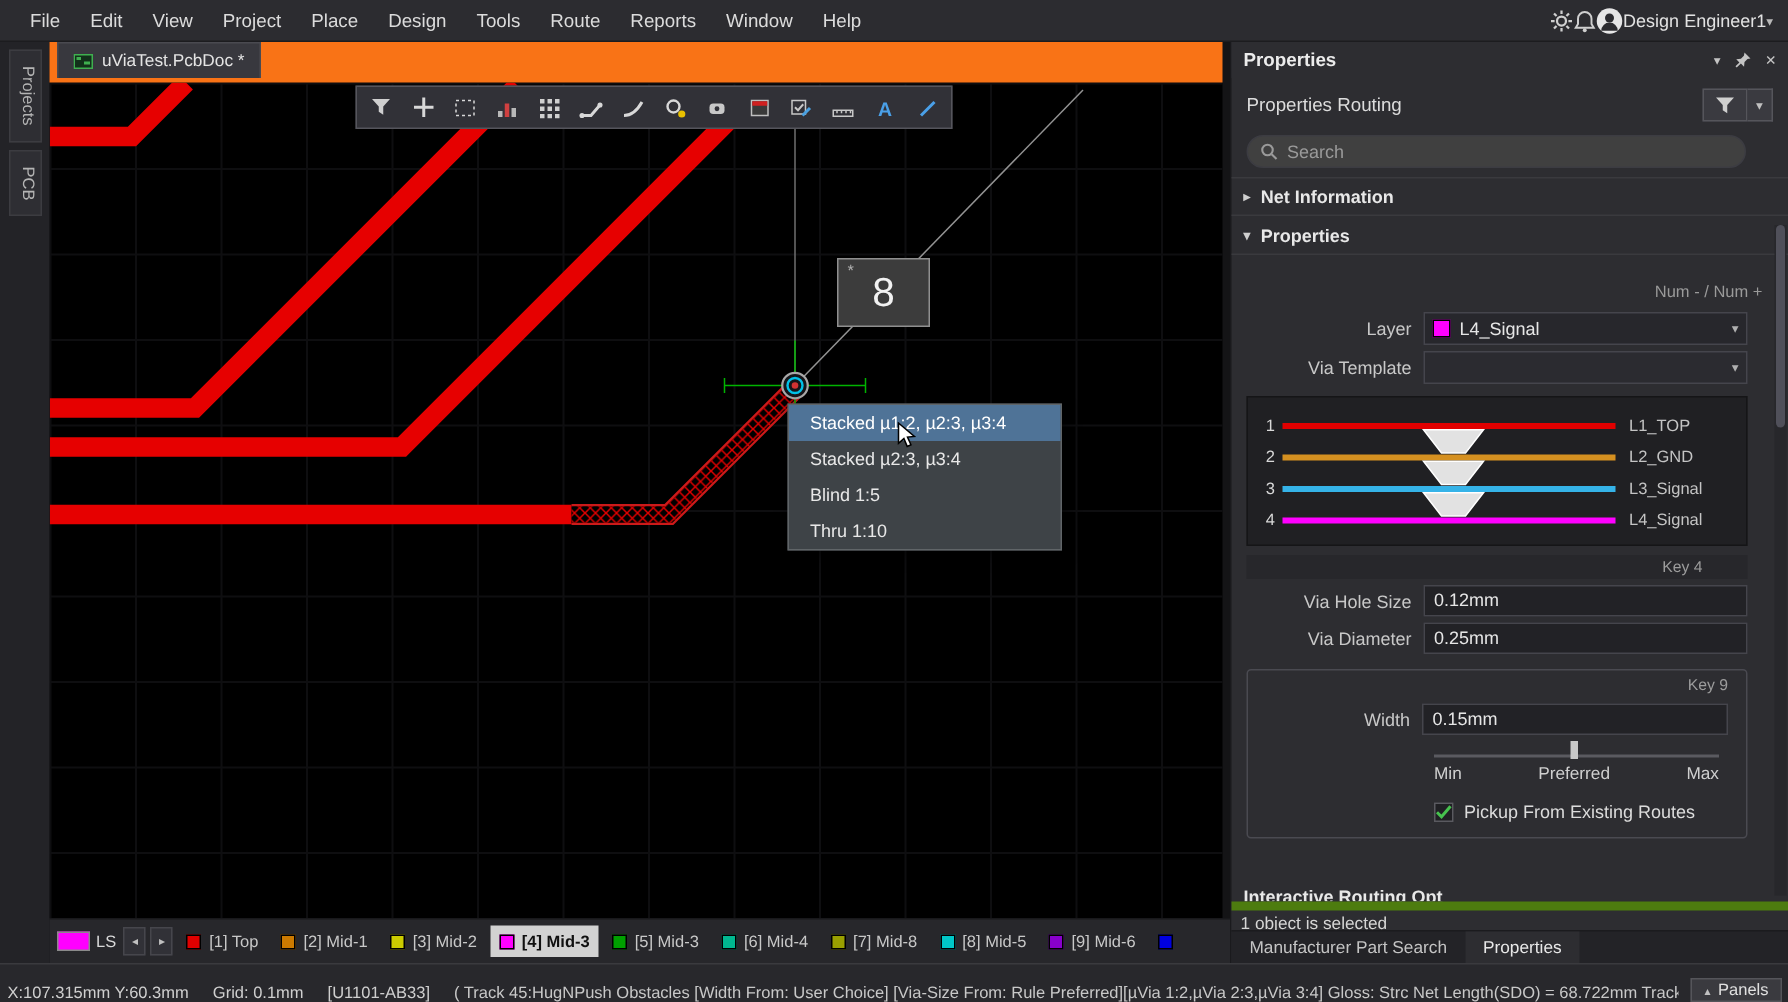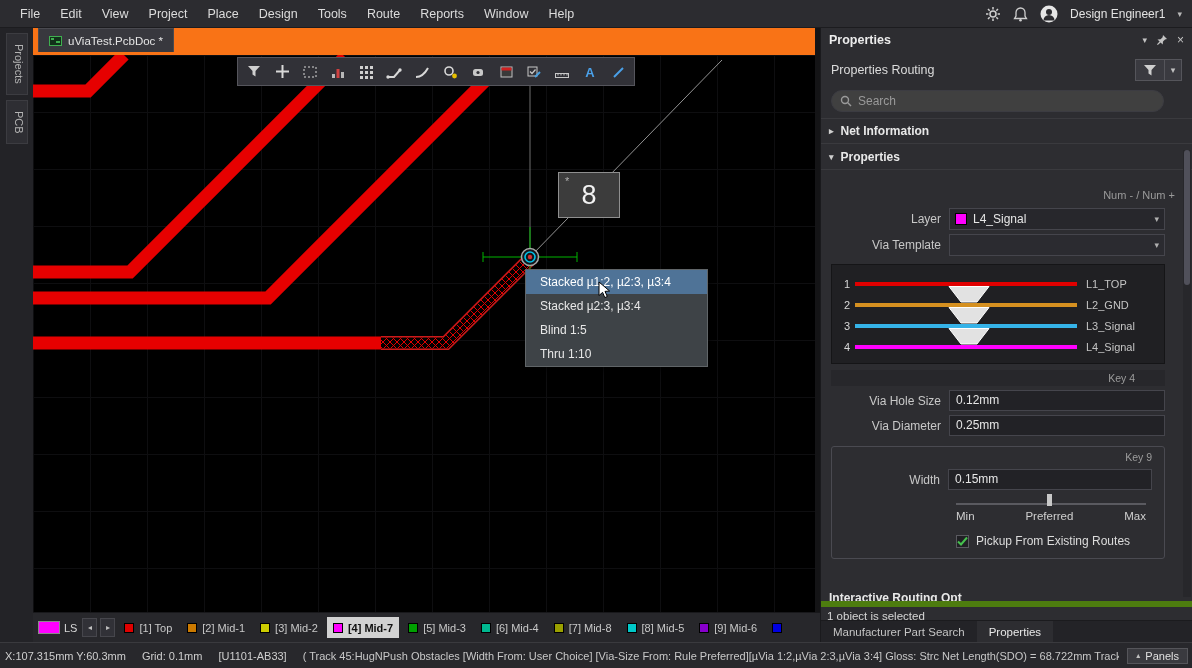--- a/index.html
+++ b/index.html
@@ -2,21 +2,21 @@
 <html><head>
 <meta charset="utf-8">
 <style>
 *{margin:0;padding:0;box-sizing:border-box}
 html,body{width:1192px;height:668px}
 body{position:relative;overflow:hidden;background:#141416;font-family:"Liberation Sans",sans-serif;color:#dcdcdc}
 
 
 .menubar{position:absolute;left:0;top:0;right:0;height:28px;background:#2c2c30;display:flex;align-items:center;padding-left:10px;z-index:40;border-bottom:1px solid #1c1c1f}
 .menu-item{padding:0 10px;font-size:12.5px;color:#dcdcdc;line-height:28px;white-space:nowrap}
-.menu-right{margin-left:auto;display:flex;align-items:center;gap:12px;padding-right:10px}
+.menu-right{margin-left:auto;display:flex;align-items:center;padding-right:10px}
 .usr-name{font-size:12px;color:#e2e2e2;white-space:nowrap}
 .caret{font-size:9px;color:#b8b8b8}
 
 
 .left-rail{position:absolute;left:0;top:28px;width:33px;bottom:26px;background:#232327;z-index:6}
 .rail-tab{writing-mode:vertical-rl;font-size:11px;color:#b4b4b4;background:#2e2e33;border:1px solid #3c3c41;margin:5px auto 0;padding:10px 2px;width:22px;text-align:center;display:block}
 
 
 .doc-tabbar{position:absolute;left:33px;top:28px;width:782px;height:27px;background:#f97316;z-index:6;display:flex;align-items:flex-start}
 .doc-tab{display:flex;align-items:center;gap:6px;height:24px;background:#38383e;border:1px solid #4a4a50;border-bottom:none;margin-left:5px;padding:0 10px;font-size:11.5px;color:#e4e4e4;white-space:nowrap}
@@ -94,21 +94,21 @@
 .layer-bar{position:absolute;left:33px;top:612px;width:787px;height:30px;background:#27272b;border-top:1px solid #18181b;display:flex;align-items:center;padding-left:5px;gap:3px;z-index:6}
 .ls-chip{display:flex;align-items:center;gap:4px;margin-right:2px}
 .ls-sw{width:22px;height:13px;border:1px solid #8a8a8a}
 .ls-label{font-size:11px;color:#d8d8d8}
 .lb-arrow{width:15px;height:19px;background:#313137;border:1px solid #46464c;color:#c0c0c0;font-size:8px;display:flex;align-items:center;justify-content:center}
 .lb-tab{display:flex;align-items:center;gap:5px;height:21px;padding:0 6px;font-size:11px;color:#c8c8c8;white-space:nowrap}
 .lb-tab.active{background:#d2d2d2;color:#101010;font-weight:bold}
 .lb-sw{width:10px;height:10px;border:1px solid #000;flex:none}
 
 
-.statusbar{position:absolute;left:0;right:0;bottom:0;height:26px;background:#28282c;border-top:1px solid #3a3a3e;display:flex;align-items:center;font-size:11px;color:#cfcfcf;padding-left:5px;z-index:7}
+.statusbar{position:absolute;left:0;right:0;bottom:0;height:26px;background:#28282c;border-top:1px solid #3a3a3e;display:flex;align-items:flex-end;font-size:11px;color:#cfcfcf;padding-left:5px;z-index:7}
 .sb-seg{margin-right:16px;white-space:nowrap}
 .sb-msg{flex:1;white-space:nowrap;overflow:hidden;color:#c8c8c8}
 .panels-btn{margin:0 4px 0 8px;background:#3a3a3f;border:1px solid #55555a;padding:1px 8px;display:flex;align-items:center;gap:5px;color:#e0e0e0;white-space:nowrap}
 .panels-tri{font-size:8px;color:#c0c0c0}
 </style>
 </head>
 <body>
 
 <div class="menubar">
   <span class="menu-item">File</span>
@@ -461,21 +461,21 @@
   <span class="lb-tab">
       <span class="lb-sw" style="background: rgb(204, 122, 0);"></span>
       <span>[2] Mid-1</span>
     </span>
   <span class="lb-tab">
       <span class="lb-sw" style="background: rgb(204, 204, 0);"></span>
       <span>[3] Mid-2</span>
     </span>
   <span class="lb-tab active">
       <span class="lb-sw" style="background: rgb(255, 0, 255);"></span>
-      <span>[4] Mid-7</span>
+      <span>[4] Mid-3</span>
     </span>
   <span class="lb-tab">
       <span class="lb-sw" style="background: rgb(0, 160, 0);"></span>
       <span>[5] Mid-3</span>
     </span>
   <span class="lb-tab">
       <span class="lb-sw" style="background: rgb(0, 184, 144);"></span>
       <span>[6] Mid-4</span>
     </span>
   <span class="lb-tab">

